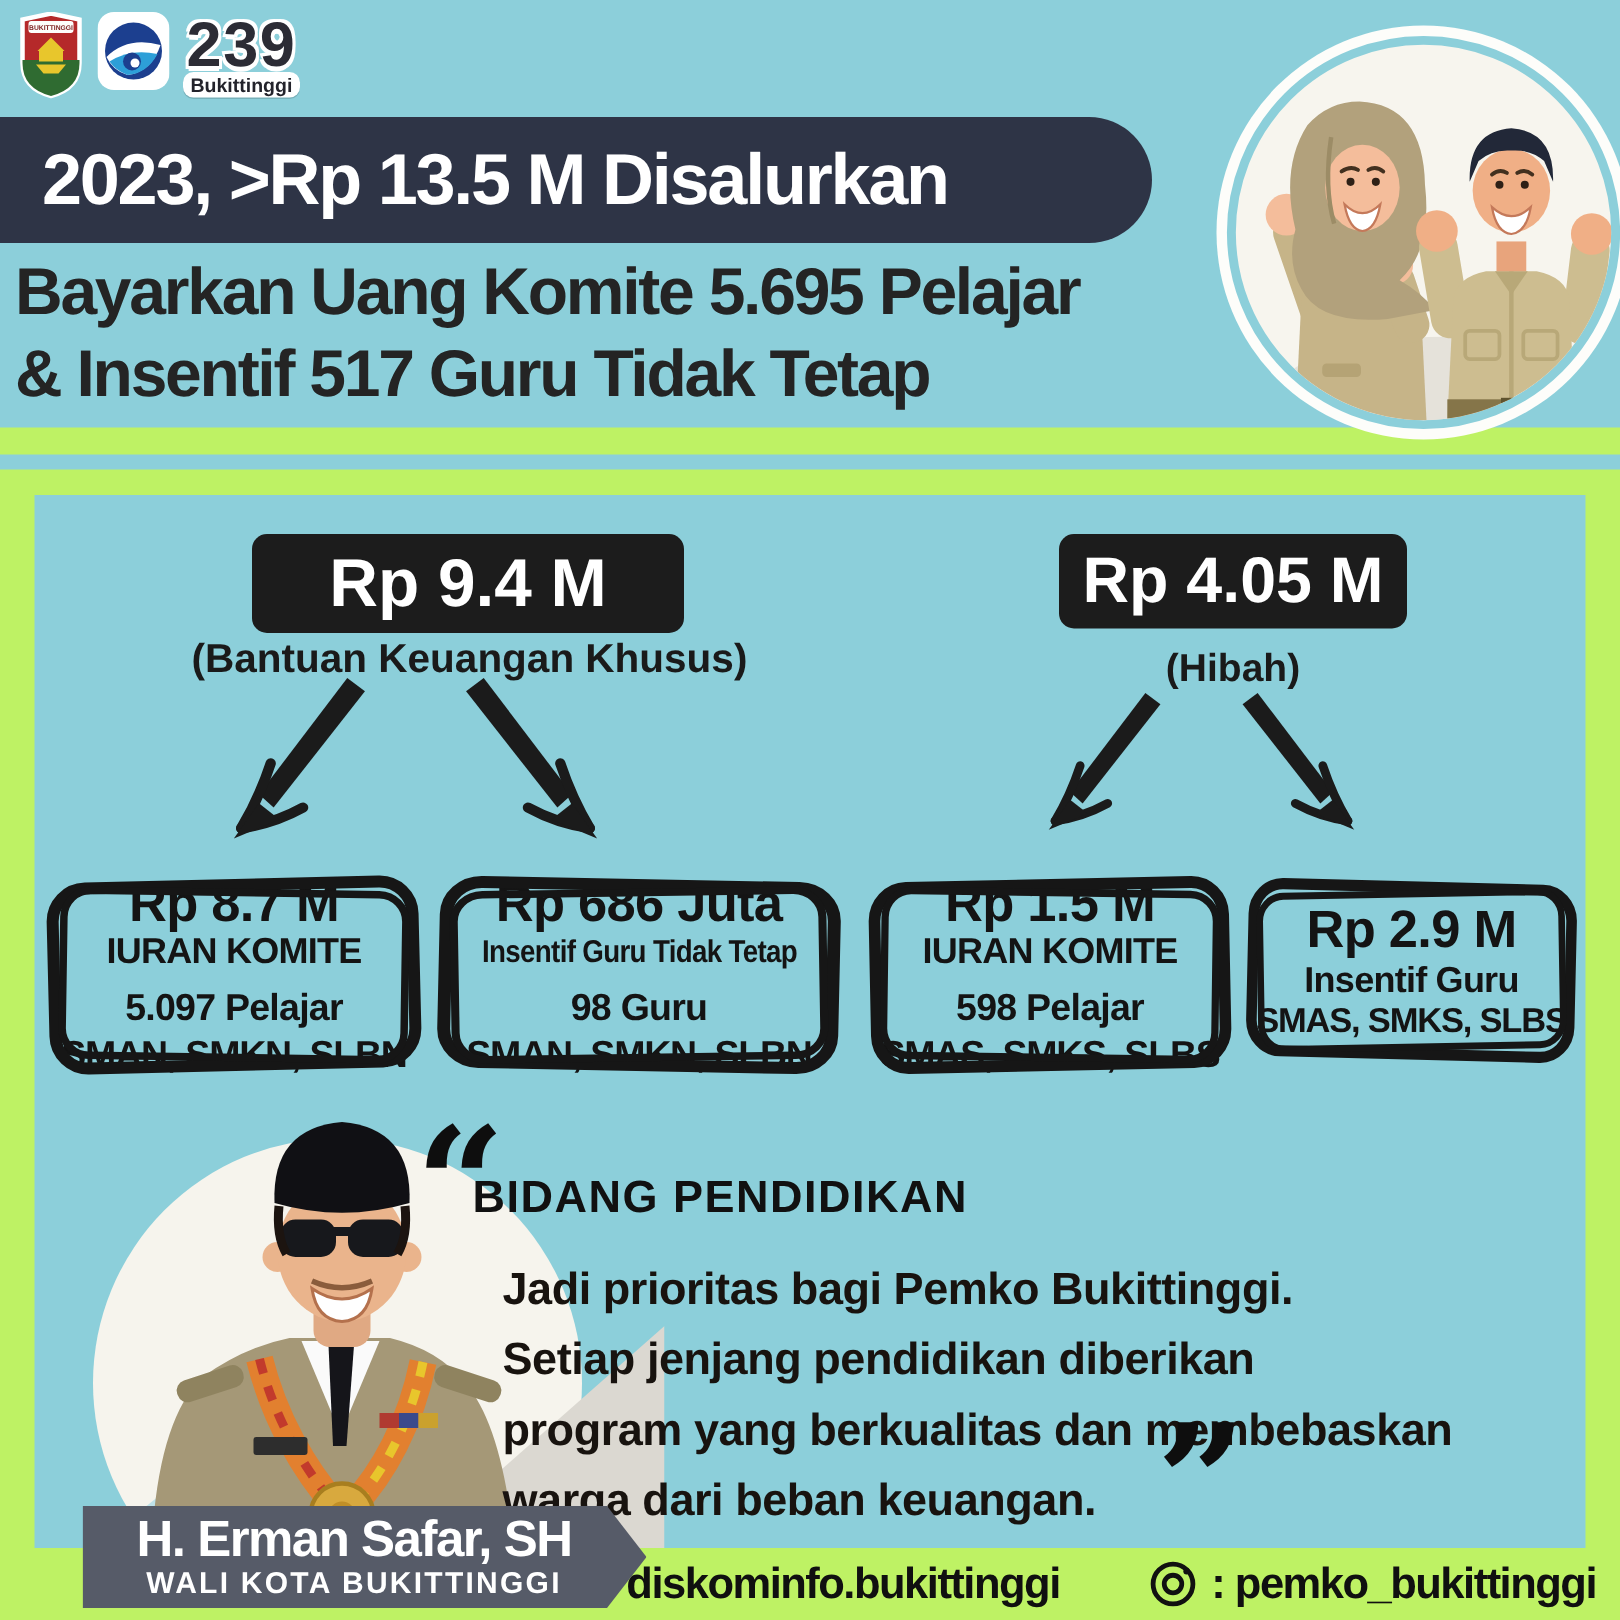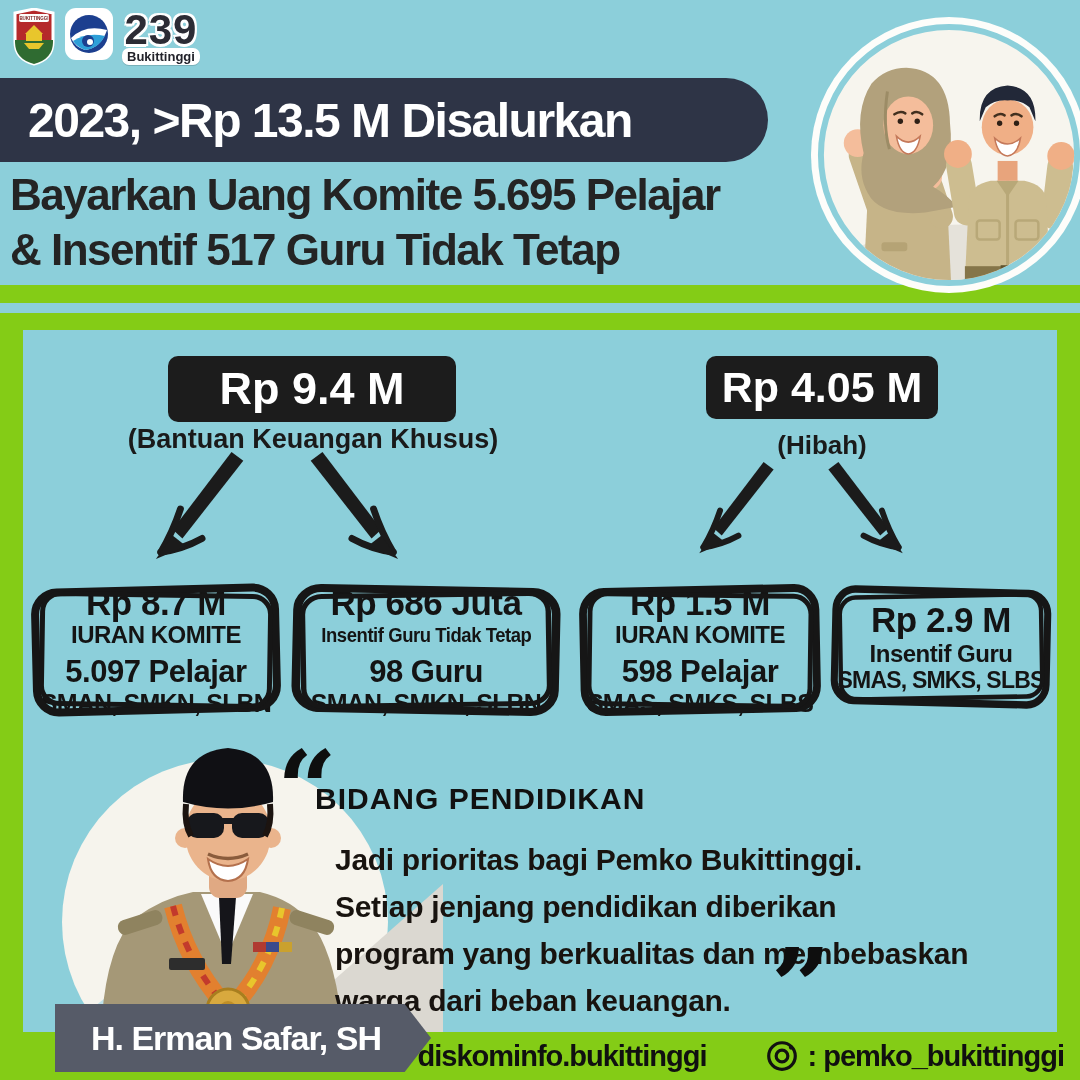--- a/index.html
+++ b/index.html
@@ -1,16 +1,16 @@
 <!DOCTYPE html>
 <html><head>
 <meta charset="utf-8">
 <style>
   html,body{margin:0;padding:0;}
-  #poster{position:relative;width:1080px;height:1080px;background:#84cc16;overflow:hidden;
+  #poster{position:relative;width:1080px;height:1080px;background:#bef264;overflow:hidden;
           font-family:"Liberation Sans",sans-serif;color:#1d1d1d;}
   
   .top-section{position:absolute;top:0;left:0;width:1080px;height:285px;background:#8ccfda;}
   .stripe{position:absolute;top:303px;left:0;width:1080px;height:10px;background:#8ccfda;}
   
   .logos{position:absolute;top:8px;left:12px;display:flex;gap:9px;align-items:flex-start;z-index:4;}
   .logo-239{display:flex;flex-direction:column;align-items:center;margin-top:2px;}
   .logo-239 .num{font-size:42px;font-weight:900;line-height:40px;color:#2c2c35;letter-spacing:1px;
      text-shadow:-2px -2px 0 #fff,2px -2px 0 #fff,-2px 2px 0 #fff,2px 2px 0 #fff,0 3px 0 #fff;}
   .logo-239 .lbl{font-size:13px;font-weight:800;color:#23232b;background:#fff;border-radius:7px;
@@ -37,21 +37,21 @@
   #arrowA{left:128px;top:122px;width:108px;height:108px;}
   #arrowB{left:272px;top:122px;width:108px;height:108px;transform:scaleX(-1);}
   #arrowC{left:672px;top:127px;width:92px;height:102px;}
   #arrowD{left:792px;top:127px;width:92px;height:102px;transform:scaleX(-1);}
   
   .card{position:absolute;display:flex;flex-direction:column;align-items:center;justify-content:center;
      text-align:center;color:#141414;}
   .card .frame{position:absolute;left:0;top:0;width:100%;height:100%;}
   .card .amt{font-weight:800;font-size:35px;line-height:37px;letter-spacing:-0.5px;white-space:nowrap;}
   .card .cat{font-weight:800;font-size:24px;line-height:27px;letter-spacing:-0.5px;white-space:nowrap;}
-  .card .cnt{font-weight:800;font-size:31px;line-height:36px;margin-top:6px;letter-spacing:-0.5px;white-space:nowrap;}
+  .card .cnt{font-weight:800;font-size:25px;line-height:36px;margin-top:6px;letter-spacing:-0.5px;white-space:nowrap;}
   .card .sch{font-weight:800;font-size:25px;line-height:27px;letter-spacing:-0.8px;white-space:nowrap;}
   #card1{left:5px;top:250px;width:256px;height:140px;}
   #card2{left:265px;top:250px;width:276px;height:140px;}
   #card3{left:553px;top:250px;width:248px;height:140px;}
   #card4{left:805px;top:252px;width:226px;height:130px;}
   #card2 .cat{font-size:21px;transform:scaleX(0.88);}
   #card4 .sch{font-size:23px;}
   #card4 .cat{margin-top:2px;}
   
   .mayor{position:absolute;left:0px;top:392px;width:420px;height:310px;}
@@ -277,20 +277,21 @@
       <div>Jadi prioritas bagi Pemko Bukittinggi.</div>
       <div>Setiap jenjang pendidikan diberikan</div>
       <div>program yang berkualitas dan membebaskan</div>
       <div>warga dari beban keuangan.</div>
     </div>
     <div class="quote-mark" id="quote-close">”</div>
   </div>
 
   <div class="name-banner">
     <div class="nm">H. Erman Safar, SH</div>
+    <div class="ttl">WALI KOTA BUKITTINGGI</div>
   </div>
 
   <div class="footer">
     <div class="handle">
       <svg width="34" height="34" viewBox="0 0 32 32">
         <circle cx="16" cy="16" r="12.5" fill="none" stroke="#111" stroke-width="3"></circle>
         <circle cx="16" cy="16" r="5.5" fill="none" stroke="#111" stroke-width="3"></circle>
         <circle cx="24.5" cy="8" r="2" fill="#111"></circle>
       </svg>
       <span>diskominfo.bukittinggi</span>

